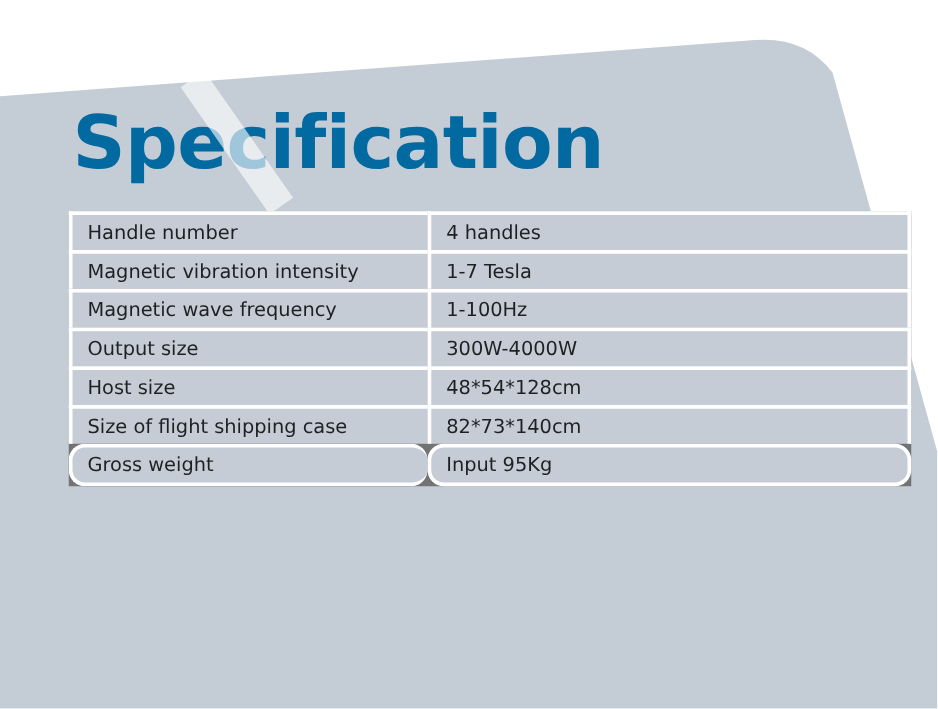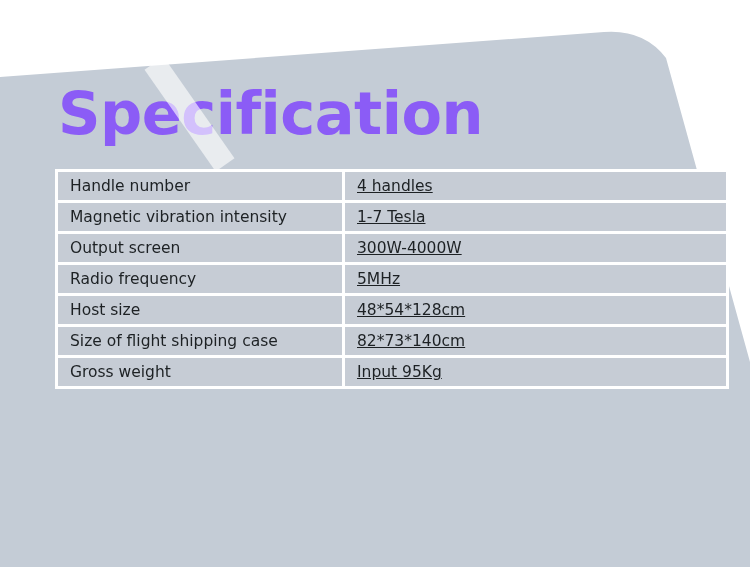--- a/index.html
+++ b/index.html
@@ -37,21 +37,21 @@
   }
   #title-text {
     position: absolute;
     left: 0;
     top: 0;
     margin: 0;
     font-family: "DejaVu Sans", sans-serif;
     font-size: 59px;
     font-weight: 700;
     letter-spacing: -0.5px;
-    color: #8b5cf6;
+    color: #0369a1;
     line-height: 92px;
     white-space: nowrap;
   }
   #title-stripe {
     position: absolute;
     left: 178px;
     top: 52px;
     width: 23px;
     height: 124px;
     background: rgba(255,255,255,0.62);
@@ -82,24 +82,24 @@
     vertical-align: middle;
     white-space: nowrap;
     overflow: hidden;
   }
   #spec-table tr > td.k {
     width: 272px;
   }
   #spec-table tr > td.v {
     width: 369px;
     border-right: 3px solid #ffffff;
-    text-decoration: underline;
   }
   #spec-table tr:last-child > td {
     border-bottom: 3px solid #ffffff;
+    border-radius: 13px;
   }
 </style>
 </head>
 <body>
 
 <div id="stage">
 
   <svg id="panel-svg" viewBox="0 0 750 567" aria-hidden="true">
     <path d="M 0,77 L 604,32 Q 644,29 666,58 L 750,362 L 750,567 L 0,567 Z" fill="#c4ccd6"></path>
   </svg>
@@ -113,26 +113,26 @@
     <tbody>
       <tr>
         <td class="k">Handle number</td>
         <td class="v">4 handles</td>
       </tr>
       <tr>
         <td class="k">Magnetic vibration intensity</td>
         <td class="v">1-7 Tesla</td>
       </tr>
       <tr>
-        <td class="k">Output screen</td>
-        <td class="v">300W-4000W</td>
+        <td class="k">Magnetic wave frequency</td>
+        <td class="v">1-100Hz</td>
       </tr>
       <tr>
-        <td class="k">Radio frequency</td>
-        <td class="v">5MHz</td>
+        <td class="k">Output size</td>
+        <td class="v">300W-4000W</td>
       </tr>
       <tr>
         <td class="k">Host size</td>
         <td class="v">48*54*128cm</td>
       </tr>
       <tr>
         <td class="k">Size of flight shipping case</td>
         <td class="v">82*73*140cm</td>
       </tr>
       <tr>

